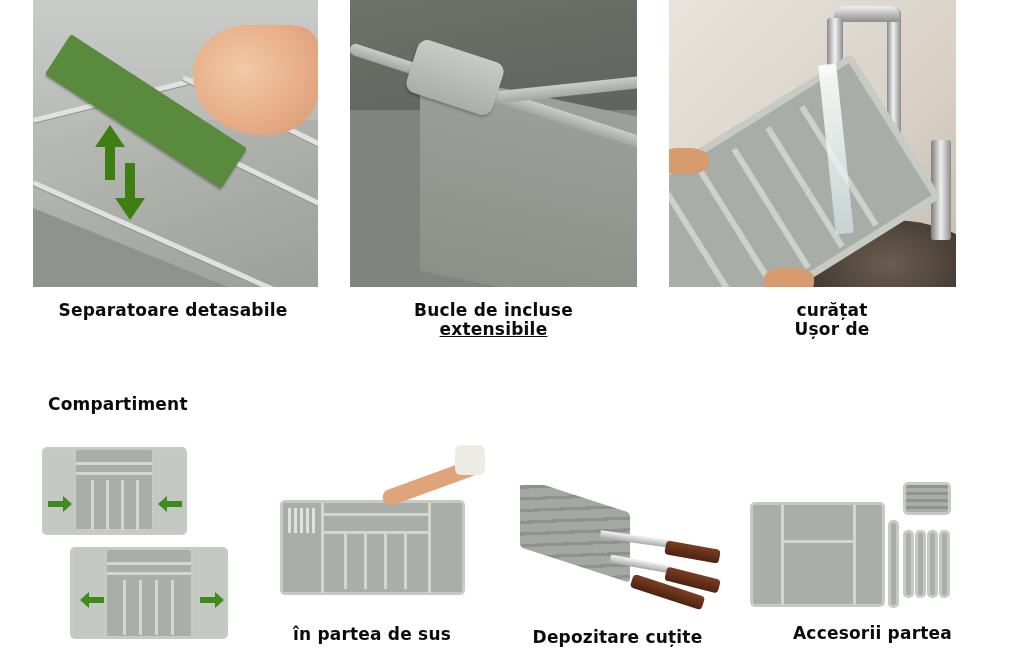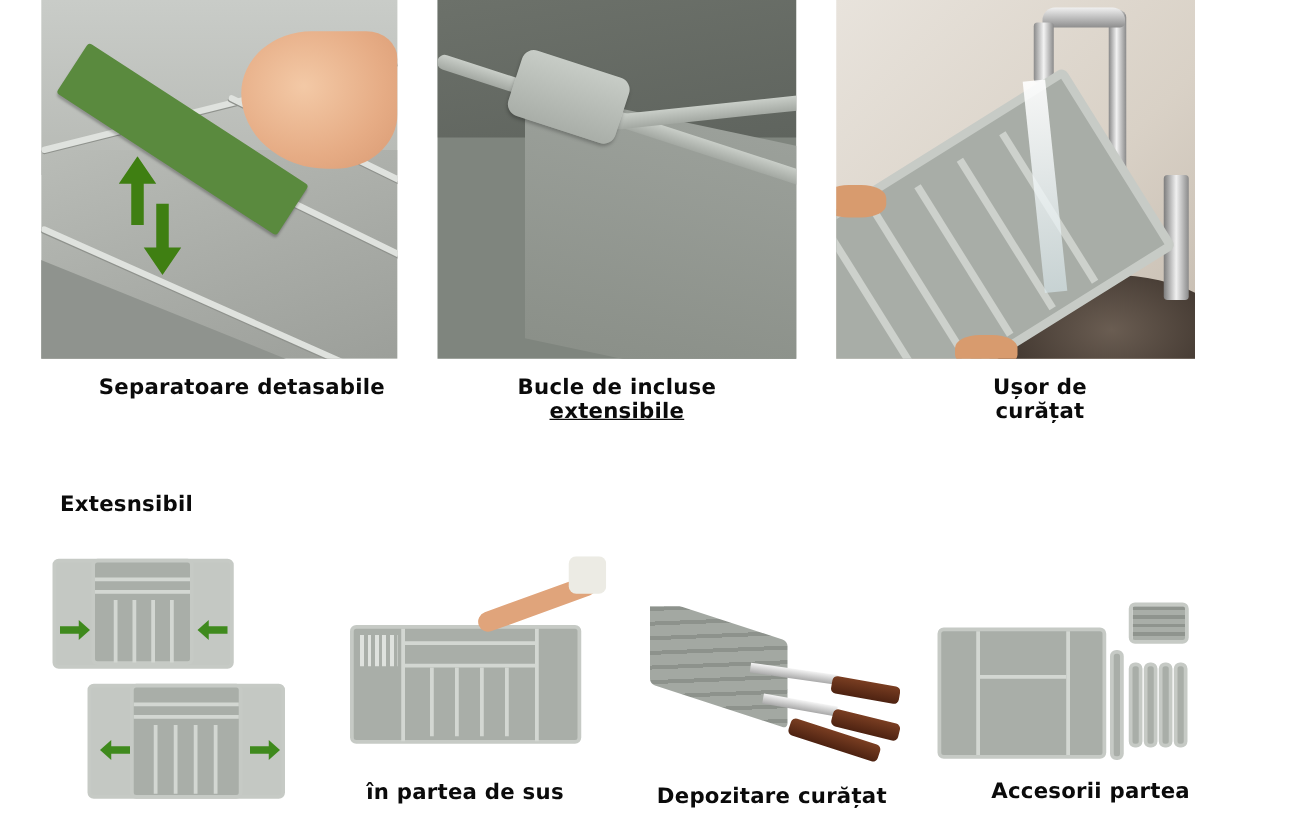--- a/index.html
+++ b/index.html
@@ -89,21 +89,21 @@
   <div class="rail" style="left:150px;top:75px;width:180px;transform:rotate(26deg);"></div>
   <div class="rail" style="left:0;top:180px;width:320px;transform:rotate(24deg);"></div>
   <div class="front"></div>
   <div class="divider"></div>
   <div class="hand"></div>
   <svg style="position:absolute;left:62px;top:125px;" width="50" height="95" viewBox="0 0 50 95">
     <polygon points="15,0 30,22 20,22 20,55 10,55 10,22 0,22" fill="#3f7f12"></polygon>
     <polygon points="35,95 50,73 40,73 40,38 30,38 30,73 20,73" fill="#3f7f12"></polygon>
   </svg>
 </div>
-<div class="caption" style="left:38px;top:301px;width:270px;text-align:right;">Separatoare detasabile</div>
+<div class="caption" style="left:38px;top:301px;width:270px;">Separatoare detasabile</div>
 
 <div class="panel" id="p2">
   <div class="inner"></div>
   <div class="side"></div>
   <div class="rail" style="left:0;top:42px;width:340px;transform:rotate(18deg);"></div>
   <div class="rail" style="left:140px;top:92px;width:160px;transform:rotate(-6deg);"></div>
   <div class="clip"></div>
 </div>
 <div style="position:absolute;left:350px;top:301px;width:287px;">
   <div class="caption" style="position:static;">Bucle de incluse</div>
@@ -121,25 +121,25 @@
     <div class="slot" style="left:100px;"></div>
     <div class="slot" style="left:140px;"></div>
     <div class="slot" style="left:180px;"></div>
     <div class="slot" style="left:220px;"></div>
   </div>
   <div class="water"></div>
   <div class="hand" style="left:-10px;top:148px;"></div>
   <div class="hand" style="left:95px;top:268px;"></div>
 </div>
 <div style="position:absolute;left:669px;top:301px;width:326px;">
+  <div class="caption" style="position:static;">curățat</div>
   <div class="caption" style="position:static;">Ușor de</div>
-  <div class="caption" style="position:static;">curățat</div>
-</div>
-
-<div class="caption" style="left:48px;top:395px;text-align:left;">Extesnsibil</div>
+</div>
+
+<div class="caption" style="left:48px;top:395px;text-align:left;">Compartiment</div>
 
 <div class="panel" id="b1">
 
   <div class="tray-gray" style="left:4px;top:5px;width:145px;height:88px;background:#c4c8c3;"></div>
   <div class="tray-gray" style="left:35px;top:5px;width:82px;height:85px;">
     <div class="slotline" style="left:0;top:12px;width:76px;height:3px;"></div>
     <div class="slotline" style="left:0;top:22px;width:76px;height:3px;"></div>
     <div class="slotline" style="left:15px;top:30px;width:3px;height:50px;"></div>
     <div class="slotline" style="left:30px;top:30px;width:3px;height:50px;"></div>
     <div class="slotline" style="left:45px;top:30px;width:3px;height:50px;"></div>
@@ -181,21 +181,21 @@
 </div>
 
 <div class="panel" id="b3">
   <div class="knife-block" style="left:10px;top:10px;width:110px;height:70px;transform:skewY(18deg);background:repeating-linear-gradient(160deg,#a3a8a2 0 8px,#8d928c 8px 11px);"></div>
   <div class="blade" style="left:90px;top:50px;width:70px;transform:rotate(8deg);"></div>
   <div class="knife-handle" style="left:155px;top:60px;width:55px;transform:rotate(10deg);"></div>
   <div class="blade" style="left:100px;top:75px;width:60px;transform:rotate(10deg);"></div>
   <div class="knife-handle" style="left:155px;top:88px;width:55px;transform:rotate(14deg);"></div>
   <div class="knife-handle" style="left:120px;top:100px;width:75px;transform:rotate(18deg);"></div>
 </div>
-<div class="caption" style="left:510px;top:628px;width:215px;">Depozitare curățat</div>
+<div class="caption" style="left:510px;top:628px;width:215px;">Depozitare cuțite</div>
 
 <div class="panel" id="b4">
   <div class="tray-gray" style="left:5px;top:27px;width:135px;height:105px;">
     <div class="slotline" style="left:28px;top:0;width:3px;height:99px;"></div>
     <div class="slotline" style="left:100px;top:0;width:3px;height:99px;"></div>
     <div class="slotline" style="left:31px;top:35px;width:69px;height:3px;"></div>
   </div>
   <div class="tray-gray" style="left:158px;top:7px;width:48px;height:33px;background:repeating-linear-gradient(180deg,#8f948e 0 3px,#a9aea8 3px 7px);"></div>
   <div class="tray-gray" style="left:143px;top:45px;width:11px;height:88px;"></div>
   <div class="tray-gray" style="left:158px;top:55px;width:11px;height:68px;"></div>

